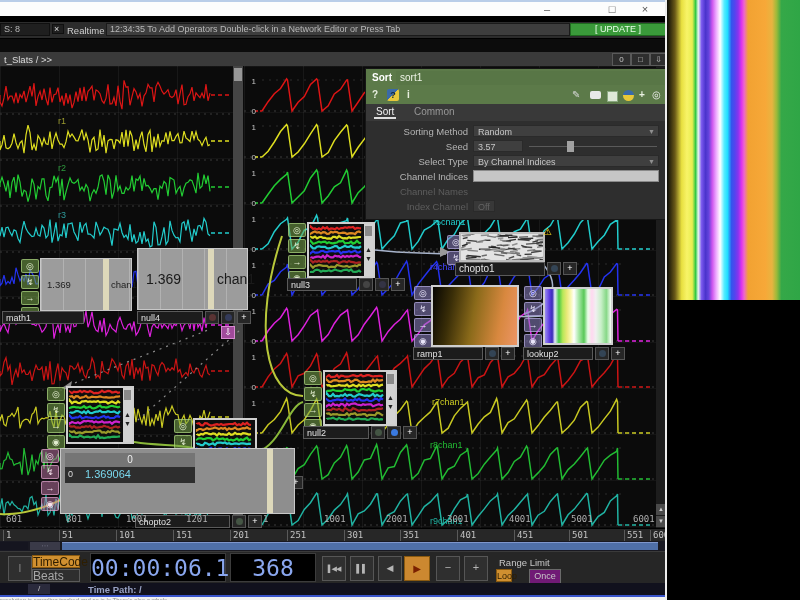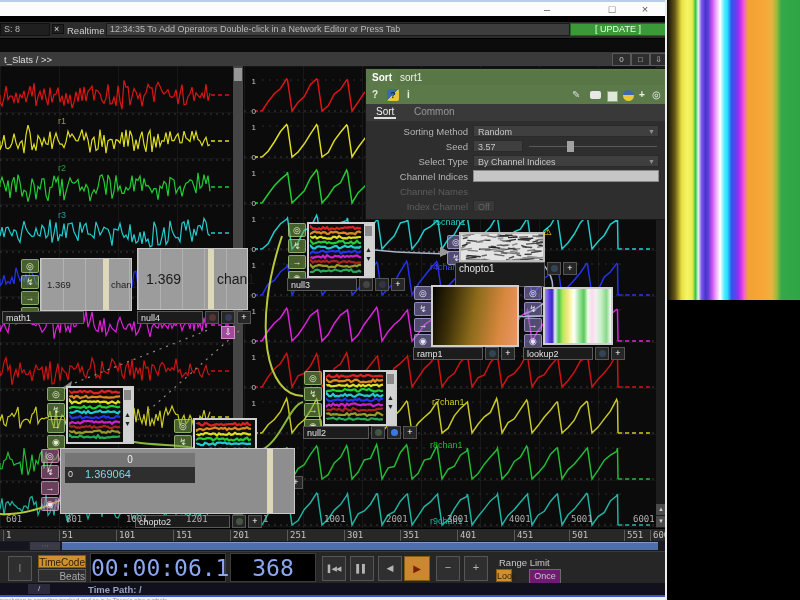--- a/index.html
+++ b/index.html
@@ -48,21 +48,21 @@
   .pdis{color:#5d5d5d;}
   .pdrop{position:absolute;left:107px;top:0;width:186px;height:12px;background:#3f3f3f;border:1px solid #2a2a2a;color:#c6c6c6;font-size:9px;line-height:12px;padding-left:4px;box-sizing:border-box;}
   .parr{position:absolute;right:3px;top:0;color:#909090;font-size:7px;line-height:12px;}
   
   #ruler{left:0;top:528px;width:667px;height:13px;background:#272727;border-top:1px solid #000;}
   .rtick{position:absolute;top:1px;color:#c2c2c2;font-family:"DejaVu Sans Mono",monospace;font-size:9px;border-left:1px solid #5a5a5a;padding-left:2px;line-height:11px;}
   #rangebar{left:0;top:541px;width:667px;height:10px;background:#191922;}
   #transport{left:0;top:551px;width:667px;height:32px;background:#262626;border-top:1px solid #3a3a3a;}
   .tbtn{position:absolute;top:4px;width:24px;height:25px;background:#2f2f2f;border:1px solid #565656;color:#b5b5b5;text-align:center;box-sizing:border-box;}
   .lcd{position:absolute;top:1px;height:29px;background:#000;border:1px solid #3c3c3c;color:#8aa7ef;font-family:"DejaVu Sans Mono",monospace;font-size:23px;text-align:center;line-height:29px;box-sizing:border-box;}
-  .modebtn{position:absolute;left:38px;width:48px;height:13px;font-size:10px;text-align:right;line-height:13px;box-sizing:border-box;}
+  .modebtn{position:absolute;left:32px;width:48px;height:13px;font-size:12px;text-align:left;line-height:13px;box-sizing:border-box;}
   #timepath{left:0;top:583px;width:667px;height:12px;background:#11111d;}
   #blueline{left:0;top:595px;width:667px;height:2px;background:#3a55cc;}
   #webstrip{left:0;top:597px;width:667px;height:3px;background:#f2f2f2;overflow:hidden;color:#8a8a8a;font-size:6px;line-height:6px;}
   
   #gradpanel{left:667px;top:0;width:133px;height:300px;background:linear-gradient(to right,
      #0a0a06 0%, #6a5a18 6%, #e8e040 11%, #f8f468 15%, #e8ee50 19%, #2fc842 21.5%, #e8f8ea 23.5%,
      #7a58ee 26%, #4a33cc 29%, #6644dd 31.5%, #cc55ee 34%, #eeaaff 37%, #ffffff 40%,
      #55eeff 43%, #22ddff 45.5%, #3355ee 48.5%, #5544ee 51%, #8833ee 53.5%, #dd33ee 56%,
      #ee66cc 58%, #f2a232 61%, #f7a838 74%, #e8b440 79%, #9aba3a 82.5%, #35a848 86%, #2fa646 100%);}
   #blackpanel{left:667px;top:300px;width:133px;height:300px;background:#000;}
@@ -390,21 +390,21 @@
             <line x1="31.360939648002386" y1="15.259734424762428" x2="39.04599540727213" y2="16.392908157780766" stroke="rgb(147,147,147)" stroke-width="1.4"></line>
             <line x1="59.044484831392765" y1="25.999808857683092" x2="73.0354856941849" y2="24.623147383797914" stroke="rgb(66,66,66)" stroke-width="1.4"></line>
             <line x1="70.0890632905066" y1="18.511697206646204" x2="80.60085562383756" y2="16.952766199596226" stroke="rgb(71,71,71)" stroke-width="1.4"></line>
             <line x1="66.1952405422926" y1="16.785956657957286" x2="74.28903040569276" y2="15.666940740775317" stroke="rgb(125,125,125)" stroke-width="1.4"></line>
             <line x1="19.49449149891734" y1="15.387993794865906" x2="29.074940139893442" y2="14.835345685482025" stroke="rgb(133,133,133)" stroke-width="1.4"></line>
             <line x1="46.99999373406172" y1="14.123078745324165" x2="55.533196810632944" y2="15.335324367973953" stroke="rgb(56,56,56)" stroke-width="1.4"></line>
             <line x1="1.78626062348485" y1="4.663666782900691" x2="6.589943341445178" y2="3.517695668153465" stroke="rgb(58,58,58)" stroke-width="1.4"></line>
             <line x1="27.48994529247284" y1="13.023852133657783" x2="39.03246222157031" y2="14.148523253854364" stroke="rgb(34,34,34)" stroke-width="1.4"></line>
           </svg></div>
       <span class="lbl" style="left:543px;top:160px;color:#f2d21a;font-size:10px;">⚠</span>
-      <div class="nname" style="left:455px;top:196px;width:90px;height:25px;font-size:10px;">chopto1</div>
+      <div class="nname" style="left:455px;top:196px;width:90px;height:14px;font-size:10px;">chopto1</div>
       <div class="ntile" style="left:547px;top:196px;"><span class="dot" style="background:#345;"></span></div>
       <div class="ntile" style="left:563px;top:196px;color:#fff;">+</div>
     </div>
 
     <div>
       <div class="rail railT" style="left:413px;top:219px;height:62px;">
           <div class="tile">◎</div>
           <div class="tile">↯</div>
           <div class="tile">→</div>
           <div class="tile">◉</div>

